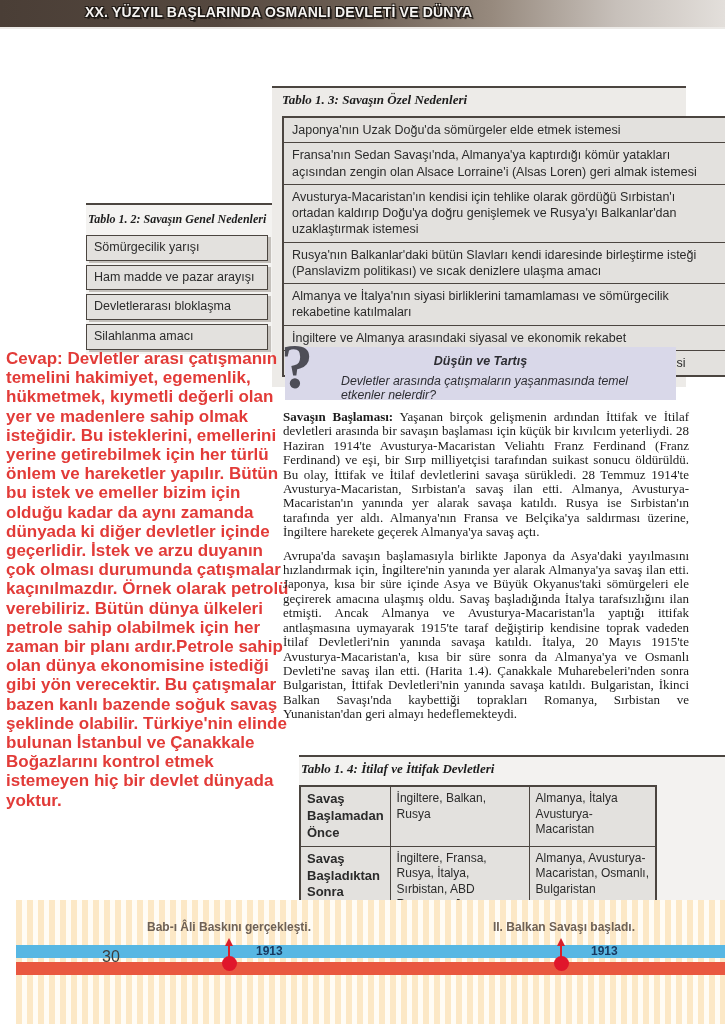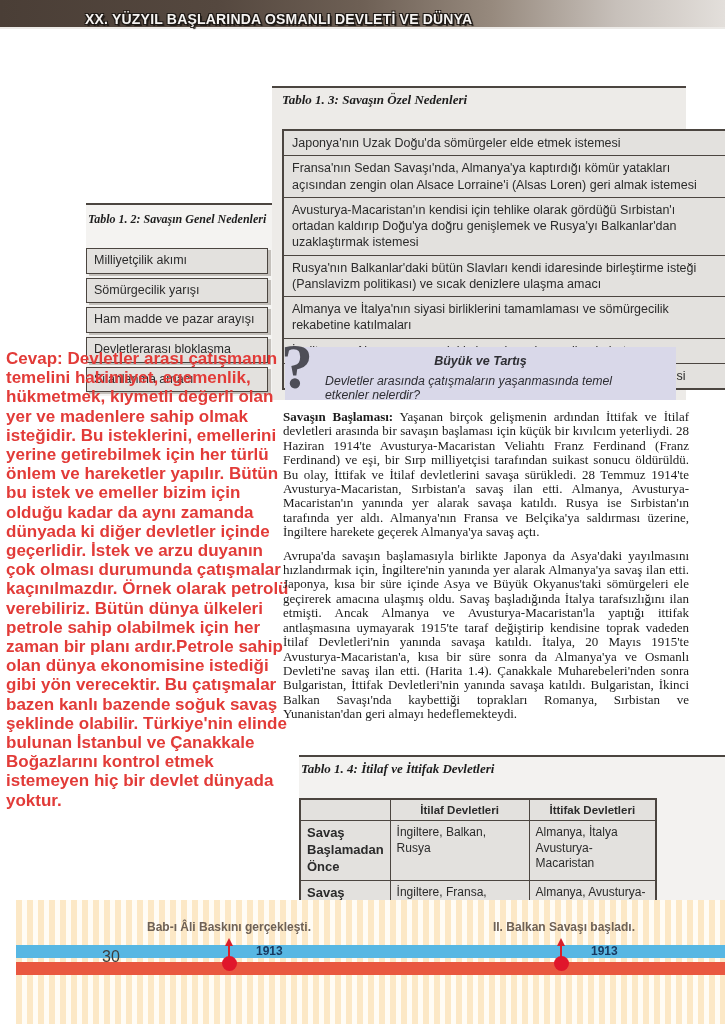--- a/index.html
+++ b/index.html
@@ -11,27 +11,26 @@
   .header-band{
     position:absolute;left:0;top:0;width:725px;height:27px;
     background:linear-gradient(90deg,#4a3e36 0%,#55483f 30%,#6e6055 50%,#978a7e 68%,#c7c0ba 85%,#e3dfdb 100%);
     border-bottom:2px solid #eceae7;
   }
   .header-title{
     position:absolute;left:85px;top:4px;
     font-family:"Liberation Sans",sans-serif;font-weight:bold;font-size:14px;
     color:#f5f3f1;letter-spacing:.2px;
     text-shadow:-1px -1px 0 #1f1a16,1px -1px 0 #1f1a16,-1px 1px 0 #1f1a16,1px 1px 0 #1f1a16,2px 2px 1px #1f1a16;
-    margin-top:7px;
   }
   
   .tbl-wrap{position:absolute;border-top:2px solid #4b4540;}
   .tbl-title{
     font-family:"Liberation Serif",serif;font-style:italic;font-weight:bold;
-    color:#1d1d1d;padding:4px 2px 21px 2px;
+    color:#1d1d1d;padding:4px 2px 8px 2px;
   }
   
   #tablo3{left:272px;top:86px;width:414px;background:#edebe8;padding-bottom:10px;}
   #tablo3 .tbl-title{font-size:13px;padding-left:10px;}
   .t3-table{
     margin:0 10px;border:2px solid #4b4540;border-collapse:collapse;width:448px;
     font-family:"Liberation Sans",sans-serif;font-size:12.5px;color:#2b2b2b;
   }
   .t3-table td{
     background:#e3e1de;border:1px solid #4b4540;padding:4px 8px;line-height:1.3;
@@ -54,21 +53,21 @@
   #discuss-box{
     position:absolute;left:285px;top:347px;width:391px;height:53px;
     background:#d9d8e9;
   }
   .discuss-title{
     text-align:center;font-family:"Liberation Sans",sans-serif;font-weight:bold;
     font-style:italic;font-size:12.5px;color:#2e2e33;padding-top:7px;
   }
   .discuss-question{
     font-family:"Liberation Sans",sans-serif;font-style:italic;font-size:12.3px;
-    color:#2e2e33;padding:6px 18px 0 40px;
+    color:#2e2e33;padding:6px 18px 0 40px;margin-left:16px;
   }
   .qmark-icon{
     position:absolute;left:-4px;top:-12px;
     font-family:"Liberation Serif",serif;font-weight:bold;font-size:64px;
     color:#4e4e57;line-height:1;
   }
   
   #body-text{
     position:absolute;left:283px;top:410px;width:406px;
     font-family:"Liberation Serif",serif;font-size:13px;line-height:14.4px;
@@ -149,49 +148,43 @@
         </tr>
     <tr>
           <td>İtalya'nın Akdeniz ve çevresinde yeni sömürgeler ele geçirmek istemesi</td>
         </tr>
   </tbody>
     </table>
 </div>
 
 <div id="tablo2" class="tbl-wrap">
   <div class="tbl-title">Tablo 1. 2: Savaşın Genel Nedenleri</div>
-  <div class="t2-row">Milliyetçilik akımı</div>
   <div class="t2-row">Sömürgecilik yarışı</div>
   <div class="t2-row">Ham madde ve pazar arayışı</div>
   <div class="t2-row">Devletlerarası bloklaşma</div>
   <div class="t2-row">Silahlanma amacı</div>
 </div>
 
 <div id="answer-note">Cevap: Devletler arası çatışmanın temelini hakimiyet, egemenlik, hükmetmek, kıymetli değerli olan yer ve madenlere sahip olmak isteğidir. Bu isteklerini, emellerini yerine getirebilmek için her türlü önlem ve hareketler yapılır. Bütün bu istek ve emeller bizim için olduğu kadar da aynı zamanda dünyada ki diğer devletler içinde geçerlidir. İstek ve arzu duyanın çok olması durumunda çatışmalar kaçınılmazdır. Örnek olarak petrolü verebiliriz. Bütün dünya ülkeleri petrole sahip olabilmek için her zaman bir planı ardır.Petrole sahip olan dünya ekonomisine istediği gibi yön verecektir. Bu çatışmalar bazen kanlı bazende soğuk savaş şeklinde olabilir. Türkiye'nin elinde bulunan İstanbul ve Çanakkale Boğazlarını kontrol etmek istemeyen hiç bir devlet dünyada yoktur.</div>
 
 <div id="discuss-box">
   <div class="qmark-icon">?</div>
-  <div class="discuss-title">Büyük ve Tartış</div>
+  <div class="discuss-title">Düşün ve Tartış</div>
   <div class="discuss-question">Devletler arasında çatışmaların yaşanmasında temel etkenler nelerdir?</div>
 </div>
 
 <div id="body-text">
   <div class="para1"><span class="lead">Savaşın Başlaması:</span><span> Yaşanan birçok gelişmenin ardından İttifak ve İtilaf devletleri arasında bir savaşın başlaması için küçük bir kıvılcım yeterliydi. 28 Haziran 1914'te Avusturya-Macaristan Veliahtı Franz Ferdinand (Franz Ferdinand) ve eşi, bir Sırp milliyetçisi tarafından suikast sonucu öldürüldü. Bu olay, İttifak ve İtilaf devletlerini savaşa sürükledi. 28 Temmuz 1914'te Avusturya-Macaristan, Sırbistan'a savaş ilan etti. Almanya, Avusturya-Macaristan'ın yanında yer alarak savaşa katıldı. Rusya ise Sırbistan'ın tarafında yer aldı. Almanya'nın Fransa ve Belçika'ya saldırması üzerine, İngiltere harekete geçerek Almanya'ya savaş açtı.</span></div>
   <div class="para2">Avrupa'da savaşın başlamasıyla birlikte Japonya da Asya'daki yayılmasını hızlandırmak için, İngiltere'nin yanında yer alarak Almanya'ya savaş ilan etti. Japonya, kısa bir süre içinde Asya ve Büyük Okyanus'taki sömürgeleri ele geçirerek amacına ulaşmış oldu. Savaş başladığında İtalya tarafsızlığını ilan etmişti. Ancak Almanya ve Avusturya-Macaristan'la yaptığı ittifak antlaşmasına uymayarak 1915'te taraf değiştirip kendisine toprak vadeden İtilaf Devletleri'nin yanında savaşa katıldı. İtalya, 20 Mayıs 1915'te Avusturya-Macaristan'a, kısa bir süre sonra da Almanya'ya ve Osmanlı Devleti'ne savaş ilan etti. (Harita 1.4). Çanakkale Muharebeleri'nden sonra Bulgaristan, İttifak Devletleri'nin yanında savaşa katıldı. Bulgaristan, İkinci Balkan Savaşı'nda kaybettiği toprakları Romanya, Sırbistan ve Yunanistan'dan geri almayı hedeflemekteydi.</div>
 </div>
 
 <div id="tablo4" class="tbl-wrap">
   <div class="tbl-title">Tablo 1. 4: İtilaf ve İttifak Devletleri</div>
   <table class="t4-table">
     <tbody>
-        <tr>
-      <th class="t4-label"></th>
-      <th class="t4-col2">İtilaf Devletleri</th>
-      <th>İttifak Devletleri</th>
-    </tr>
     <tr>
       <td class="t4-label">Savaş Başlamadan Önce</td>
       <td class="t4-cell t4-col2">İngiltere, Balkan, Rusya</td>
       <td class="t4-cell">Almanya, İtalya Avusturya-Macaristan</td>
     </tr>
     <tr>
       <td class="t4-label">Savaş Başladıktan Sonra</td>
       <td class="t4-cell t4-col2">İngiltere, Fransa, Rusya, İtalya, Sırbistan, ABD Romanya, Japonya, Yunanistan</td>
       <td class="t4-cell">Almanya, Avusturya-Macaristan, Osmanlı, Bulgaristan</td>
     </tr>

